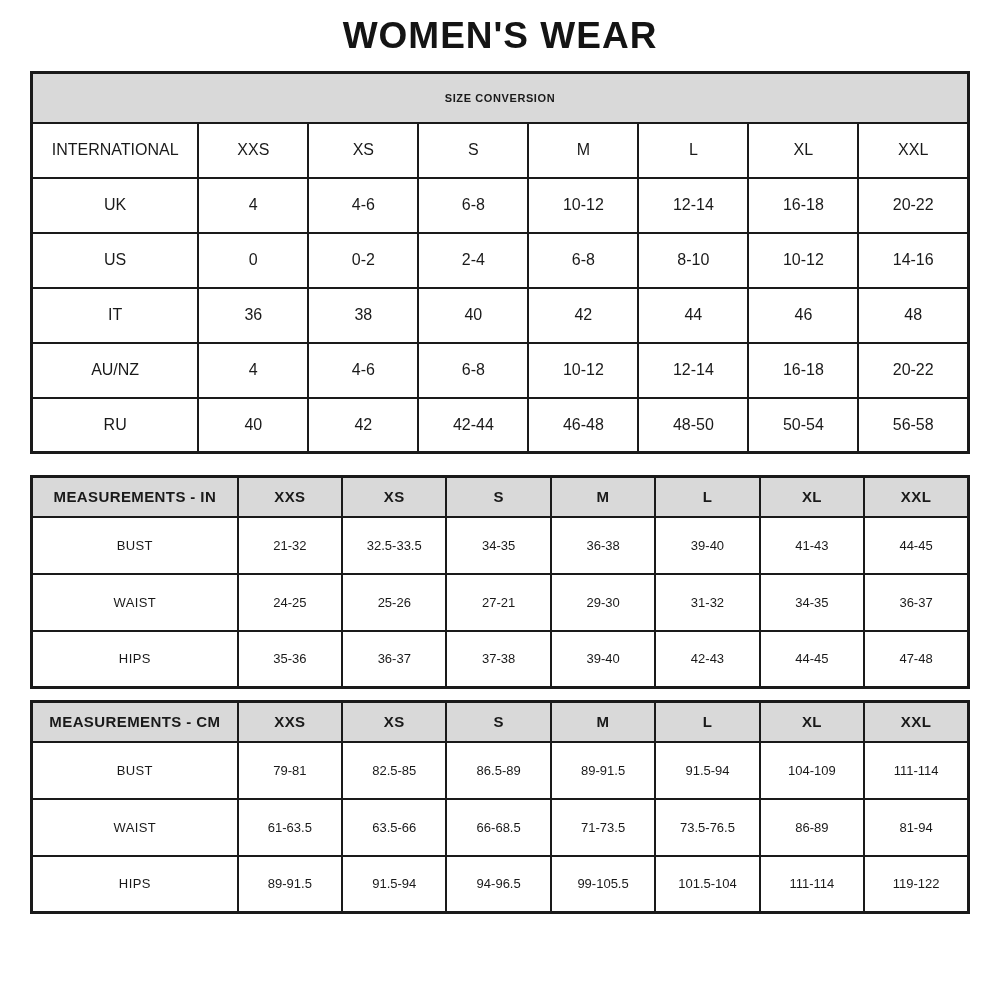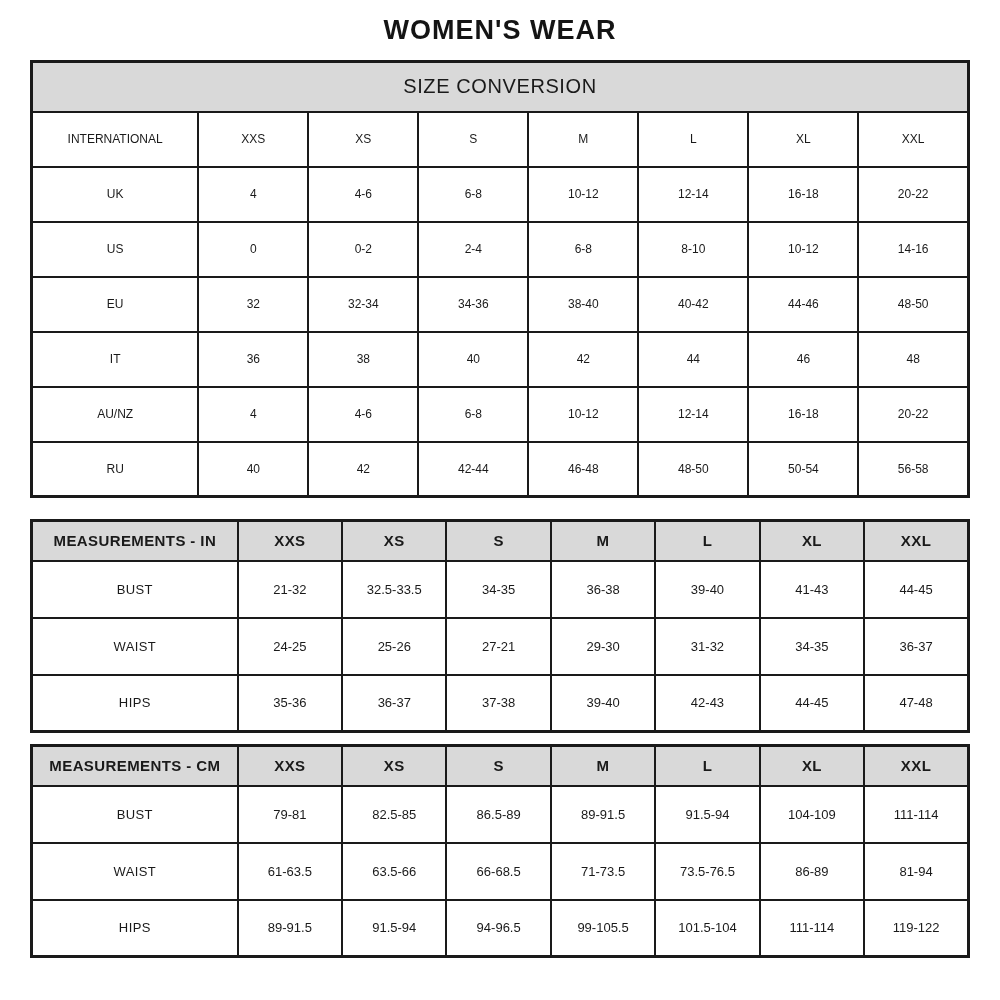--- a/index.html
+++ b/index.html
@@ -4,21 +4,21 @@
 <style>
   * { box-sizing: border-box; margin: 0; padding: 0; }
   html, body { width: 1000px; height: 1000px; background: #ffffff; }
   body {
     font-family: "Liberation Sans", "DejaVu Sans", sans-serif;
     color: #1a1a1a;
   }
   .page { width: 1000px; padding: 0 30px; }
   .page-title {
     text-align: center;
-    font-size: 27px;
+    font-size: 37px;
     font-weight: 700;
     letter-spacing: 1px;
     padding: 15px 0 14px 0;
     color: #141414;
   }
   table {
     width: 100%;
     border-collapse: collapse;
     table-layout: fixed;
   }
@@ -26,25 +26,25 @@
     border: 2px solid #1a1a1a;
     text-align: center;
     vertical-align: middle;
     padding: 2px;
   }
   
   .tbl-size { border: 3px solid #1a1a1a; }
   .tbl-size .banner td {
     height: 50px;
     background: #d9d9d9;
-    font-weight: 400;
-    font-size: 20px;
+    font-weight: 700;
+    font-size: 11px;
     letter-spacing: 0.6px;
   }
-  .tbl-size td { height: 55px; font-size: 12px; }
+  .tbl-size td { height: 55px; font-size: 16px; }
   .tbl-size col.c-label { width: 17.8%; }
   .tbl-size col.c-size  { width: 11.742%; }
   
   .tbl-meas { border: 3px solid #1a1a1a; margin-top: 11px; }
   .tbl-meas col.c-label { width: 22%; }
   .tbl-meas col.c-size  { width: 11.142%; }
   .tbl-meas .head td {
     height: 40px;
     background: #d9d9d9;
     font-weight: 700;
@@ -101,30 +101,20 @@
       <td>US</td>
       <td>0</td>
       <td>0-2</td>
       <td>2-4</td>
       <td>6-8</td>
       <td>8-10</td>
       <td>10-12</td>
       <td>14-16</td>
     </tr>
     <tr>
-      <td>EU</td>
-      <td>32</td>
-      <td>32-34</td>
-      <td>34-36</td>
-      <td>38-40</td>
-      <td>40-42</td>
-      <td>44-46</td>
-      <td>48-50</td>
-    </tr>
-    <tr>
       <td>IT</td>
       <td>36</td>
       <td>38</td>
       <td>40</td>
       <td>42</td>
       <td>44</td>
       <td>46</td>
       <td>48</td>
     </tr>
     <tr>

